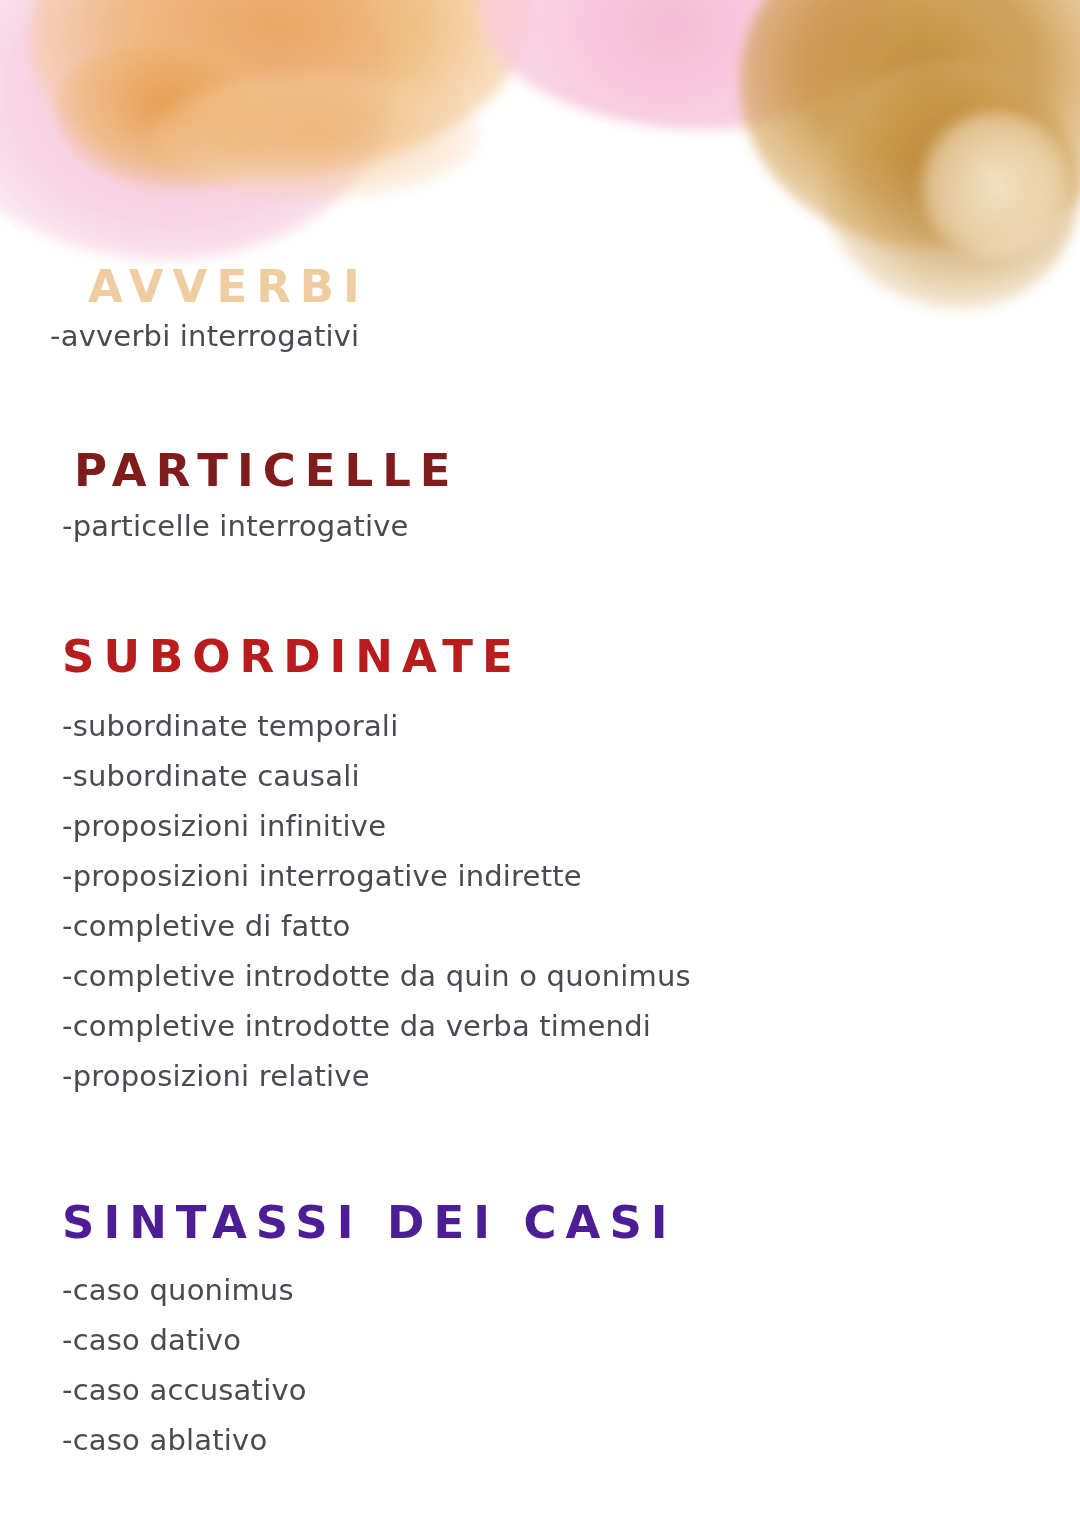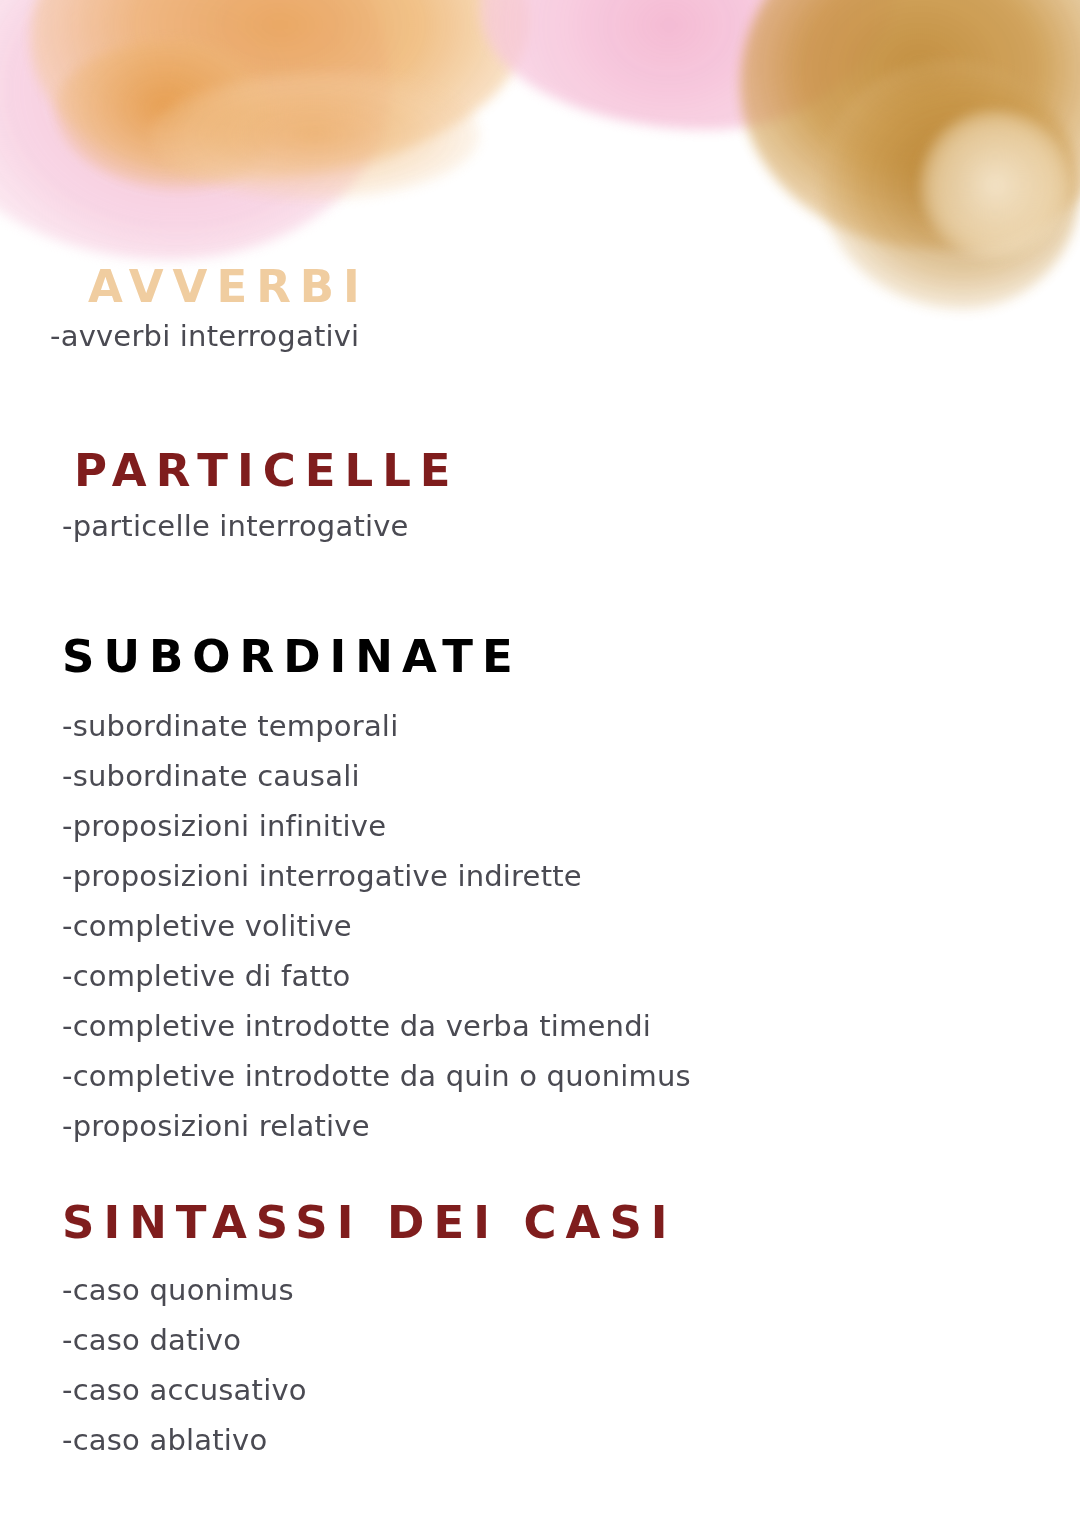--- a/index.html
+++ b/index.html
@@ -172,36 +172,35 @@
   </div>
 
   <div class="section" id="sec-particelle">
     <h2 class="section-title" style="color: #7f1d1d;">PARTICELLE</h2>
     <ul class="items">
       <li class="item">-particelle interrogative</li>
     </ul>
   </div>
 
   <div class="section" id="sec-subordinate">
-    <h2 class="section-title" style="color: #000000;">SUBORDINATE</h2>
+    <h2 class="section-title" style="color: #b91c1c;">SUBORDINATE</h2>
     <ul class="items">
       <li class="item">-subordinate temporali</li>
       <li class="item">-subordinate causali</li>
       <li class="item">-proposizioni infinitive</li>
       <li class="item">-proposizioni interrogative indirette</li>
-      <li class="item">-completive volitive</li>
       <li class="item">-completive di fatto</li>
+      <li class="item">-completive introdotte da quin o quonimus</li>
       <li class="item">-completive introdotte da verba timendi</li>
-      <li class="item">-completive introdotte da quin o quonimus</li>
       <li class="item">-proposizioni relative</li>
     </ul>
   </div>
 
   <div class="section" id="sec-sintassi">
-    <h2 class="section-title" style="color: #7f1d1d;">SINTASSI DEI CASI</h2>
+    <h2 class="section-title" style="color: #4c1d95;">SINTASSI DEI CASI</h2>
     <ul class="items">
       <li class="item">-caso quonimus</li>
       <li class="item">-caso dativo</li>
       <li class="item">-caso accusativo</li>
       <li class="item">-caso ablativo</li>
     </ul>
   </div>
 
 </div>
 

